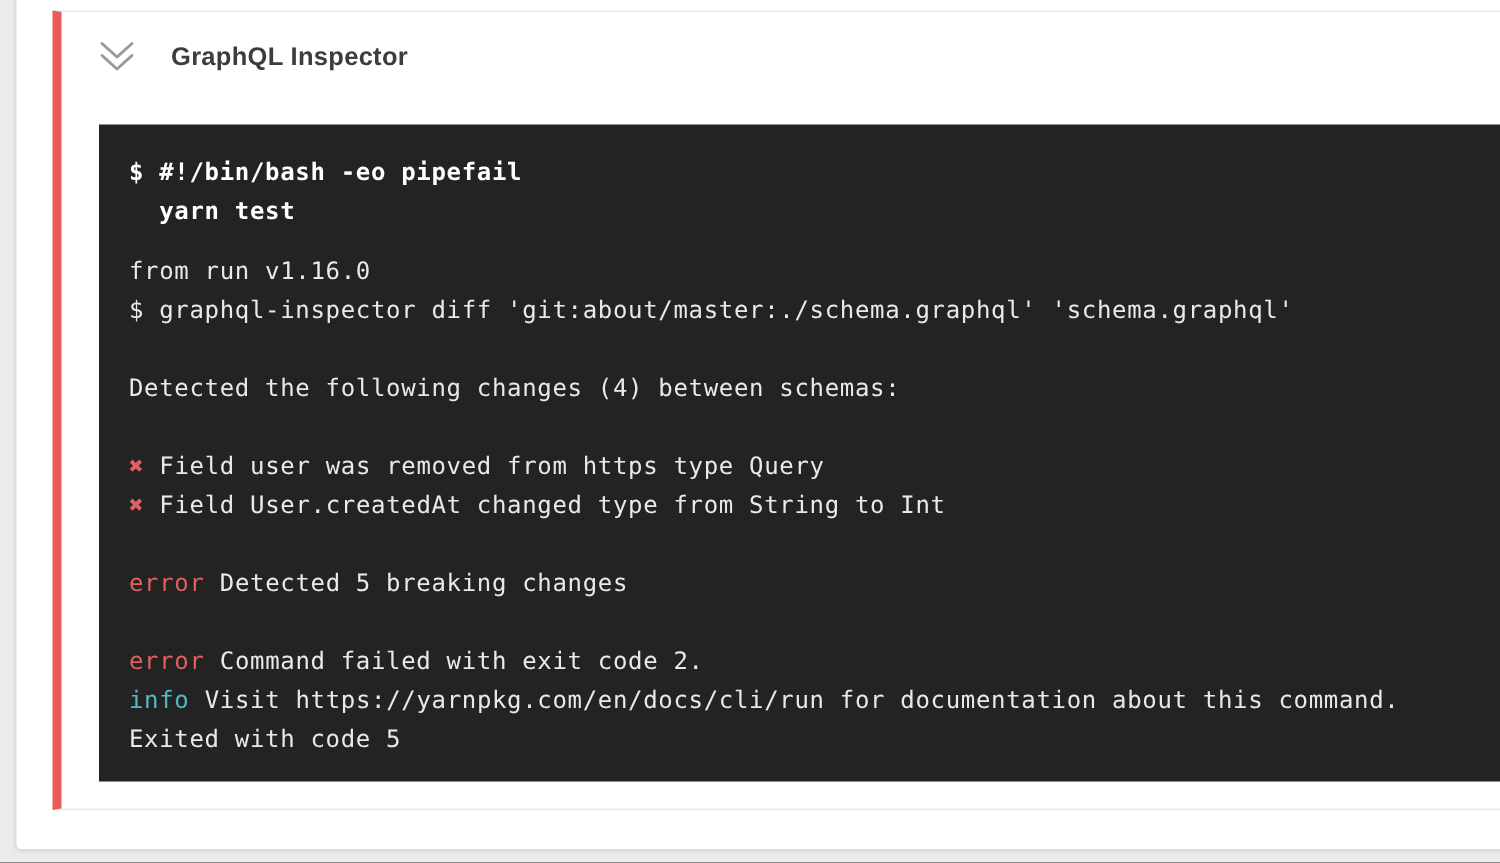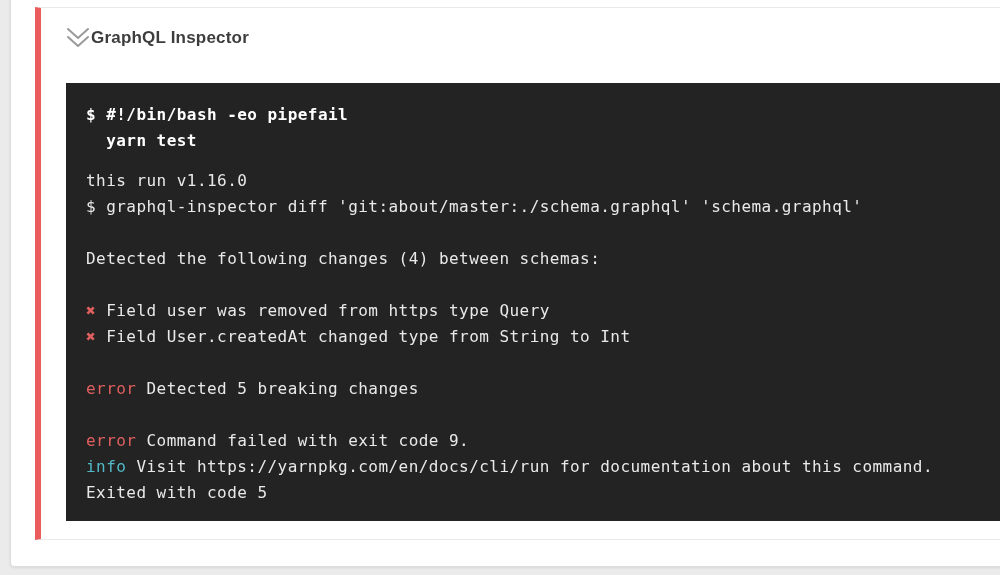--- a/index.html
+++ b/index.html
@@ -40,21 +40,21 @@
     cursor: pointer;
   }
   .collapse-icon {
     width: 26px;
     height: 22px;
     color: var(--icon_gray, #9a9a9a);
     flex: 0 0 auto;
   }
   .collapse-icon svg { display: block; width: 100%; height: 100%; }
   .step-title {
-    margin-left: 0;
+    margin-left: 23px;
     font-size: 17px;
     font-weight: 700;
     color: var(--title_color, #3d3d3d);
     letter-spacing: 0.2px;
   }
   .terminal {
     margin: 34px 0 0 25px;
     height: 438px;
     background: var(--terminal_bg, #232323);
     padding: 19px 20px 15px 20px;
@@ -94,31 +94,31 @@
         <span class="step-title">GraphQL Inspector</span>
       </div>
 
       <div class="terminal">
         <div class="cmd-block">
           <div class="tline">$ #!/bin/bash -eo pipefail</div>
           <div class="tline">  yarn test</div>
         </div>
 
         <div class="out-block">
-          <div class="tline"><span>this run v1.16.0</span></div>
+          <div class="tline"><span>from run v1.16.0</span></div>
           <div class="tline"><span>$ graphql-inspector diff 'git:about/master:./schema.graphql' 'schema.graphql'</span></div>
           <div class="tline"><span></span></div>
           <div class="tline"><span>Detected the following changes (4) between schemas:</span></div>
           <div class="tline"><span></span></div>
           <div class="tline"><span class="c-red">✖</span><span> Field user was removed from https type Query</span></div>
           <div class="tline"><span class="c-red">✖</span><span> Field User.createdAt changed type from String to Int</span></div>
           <div class="tline"><span></span></div>
           <div class="tline"><span class="c-red">error</span><span> Detected 5 breaking changes</span></div>
           <div class="tline"><span></span></div>
-          <div class="tline"><span class="c-red">error</span><span> Command failed with exit code 9.</span></div>
+          <div class="tline"><span class="c-red">error</span><span> Command failed with exit code 2.</span></div>
           <div class="tline"><span class="c-cyan">info</span><span> Visit https://yarnpkg.com/en/docs/cli/run for documentation about this command.</span></div>
           <div class="tline"><span>Exited with code 5</span></div>
         </div>
       </div>
 
     </div>
   </div>
 </div>
 
 </body></html>

